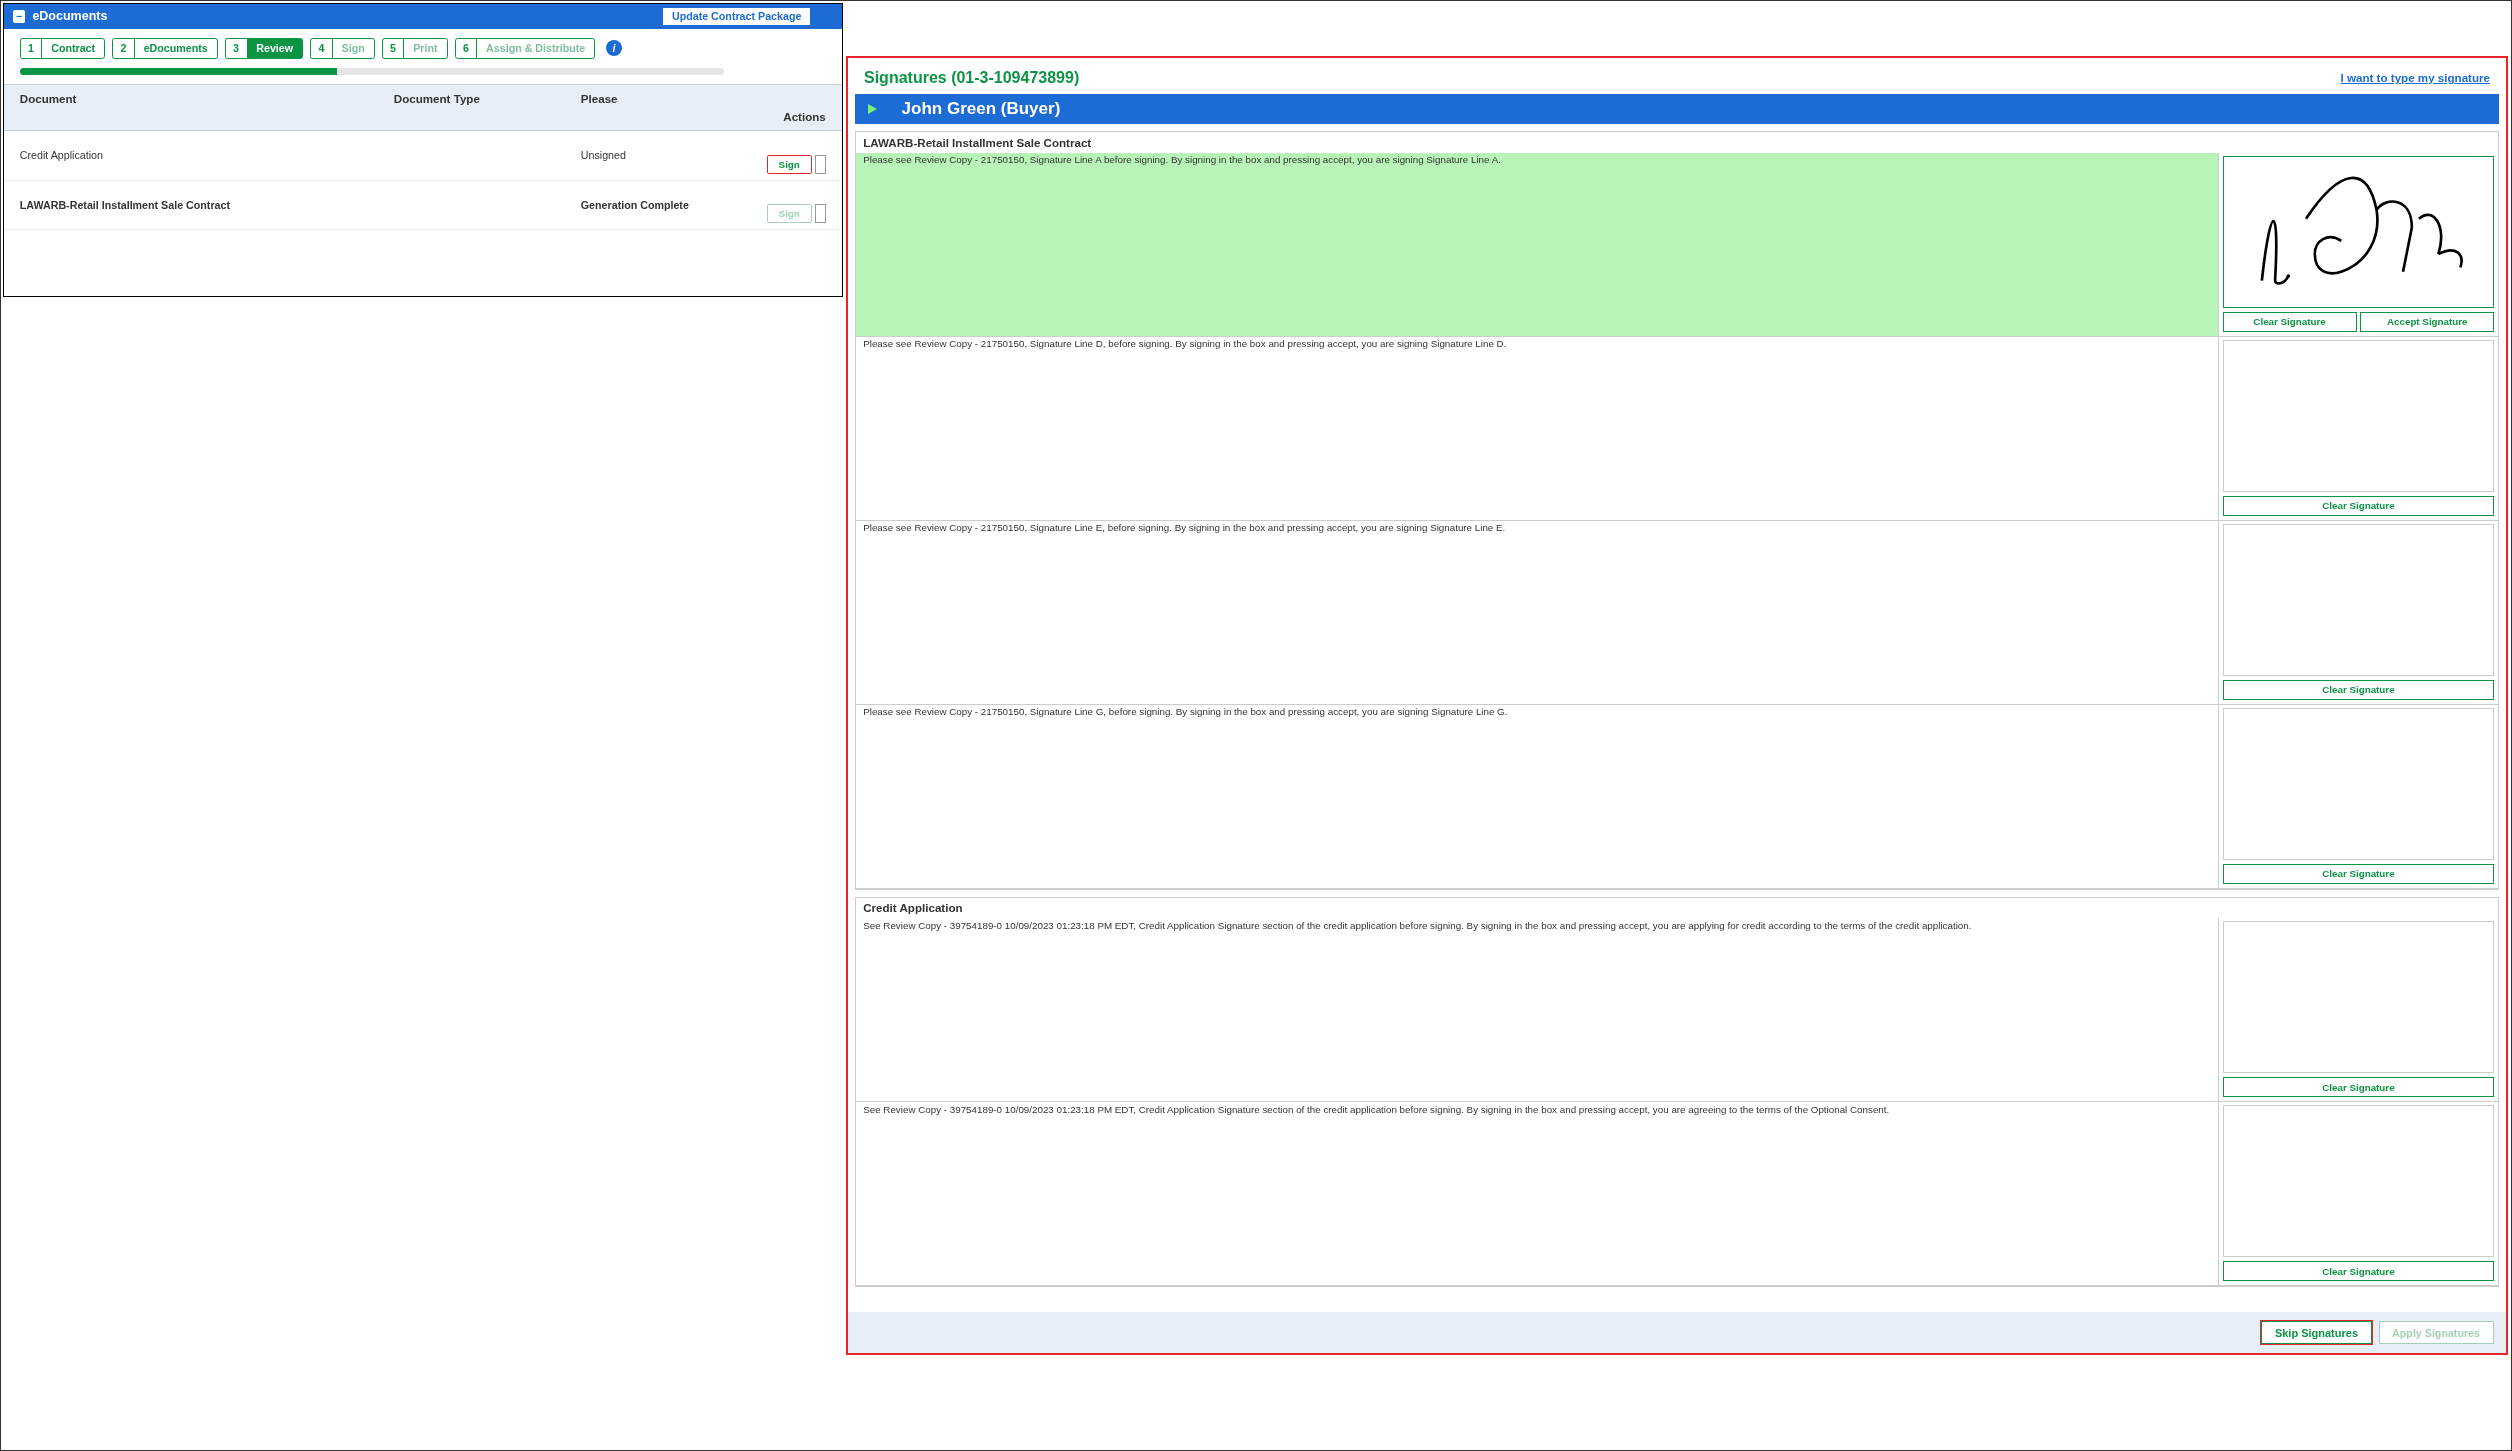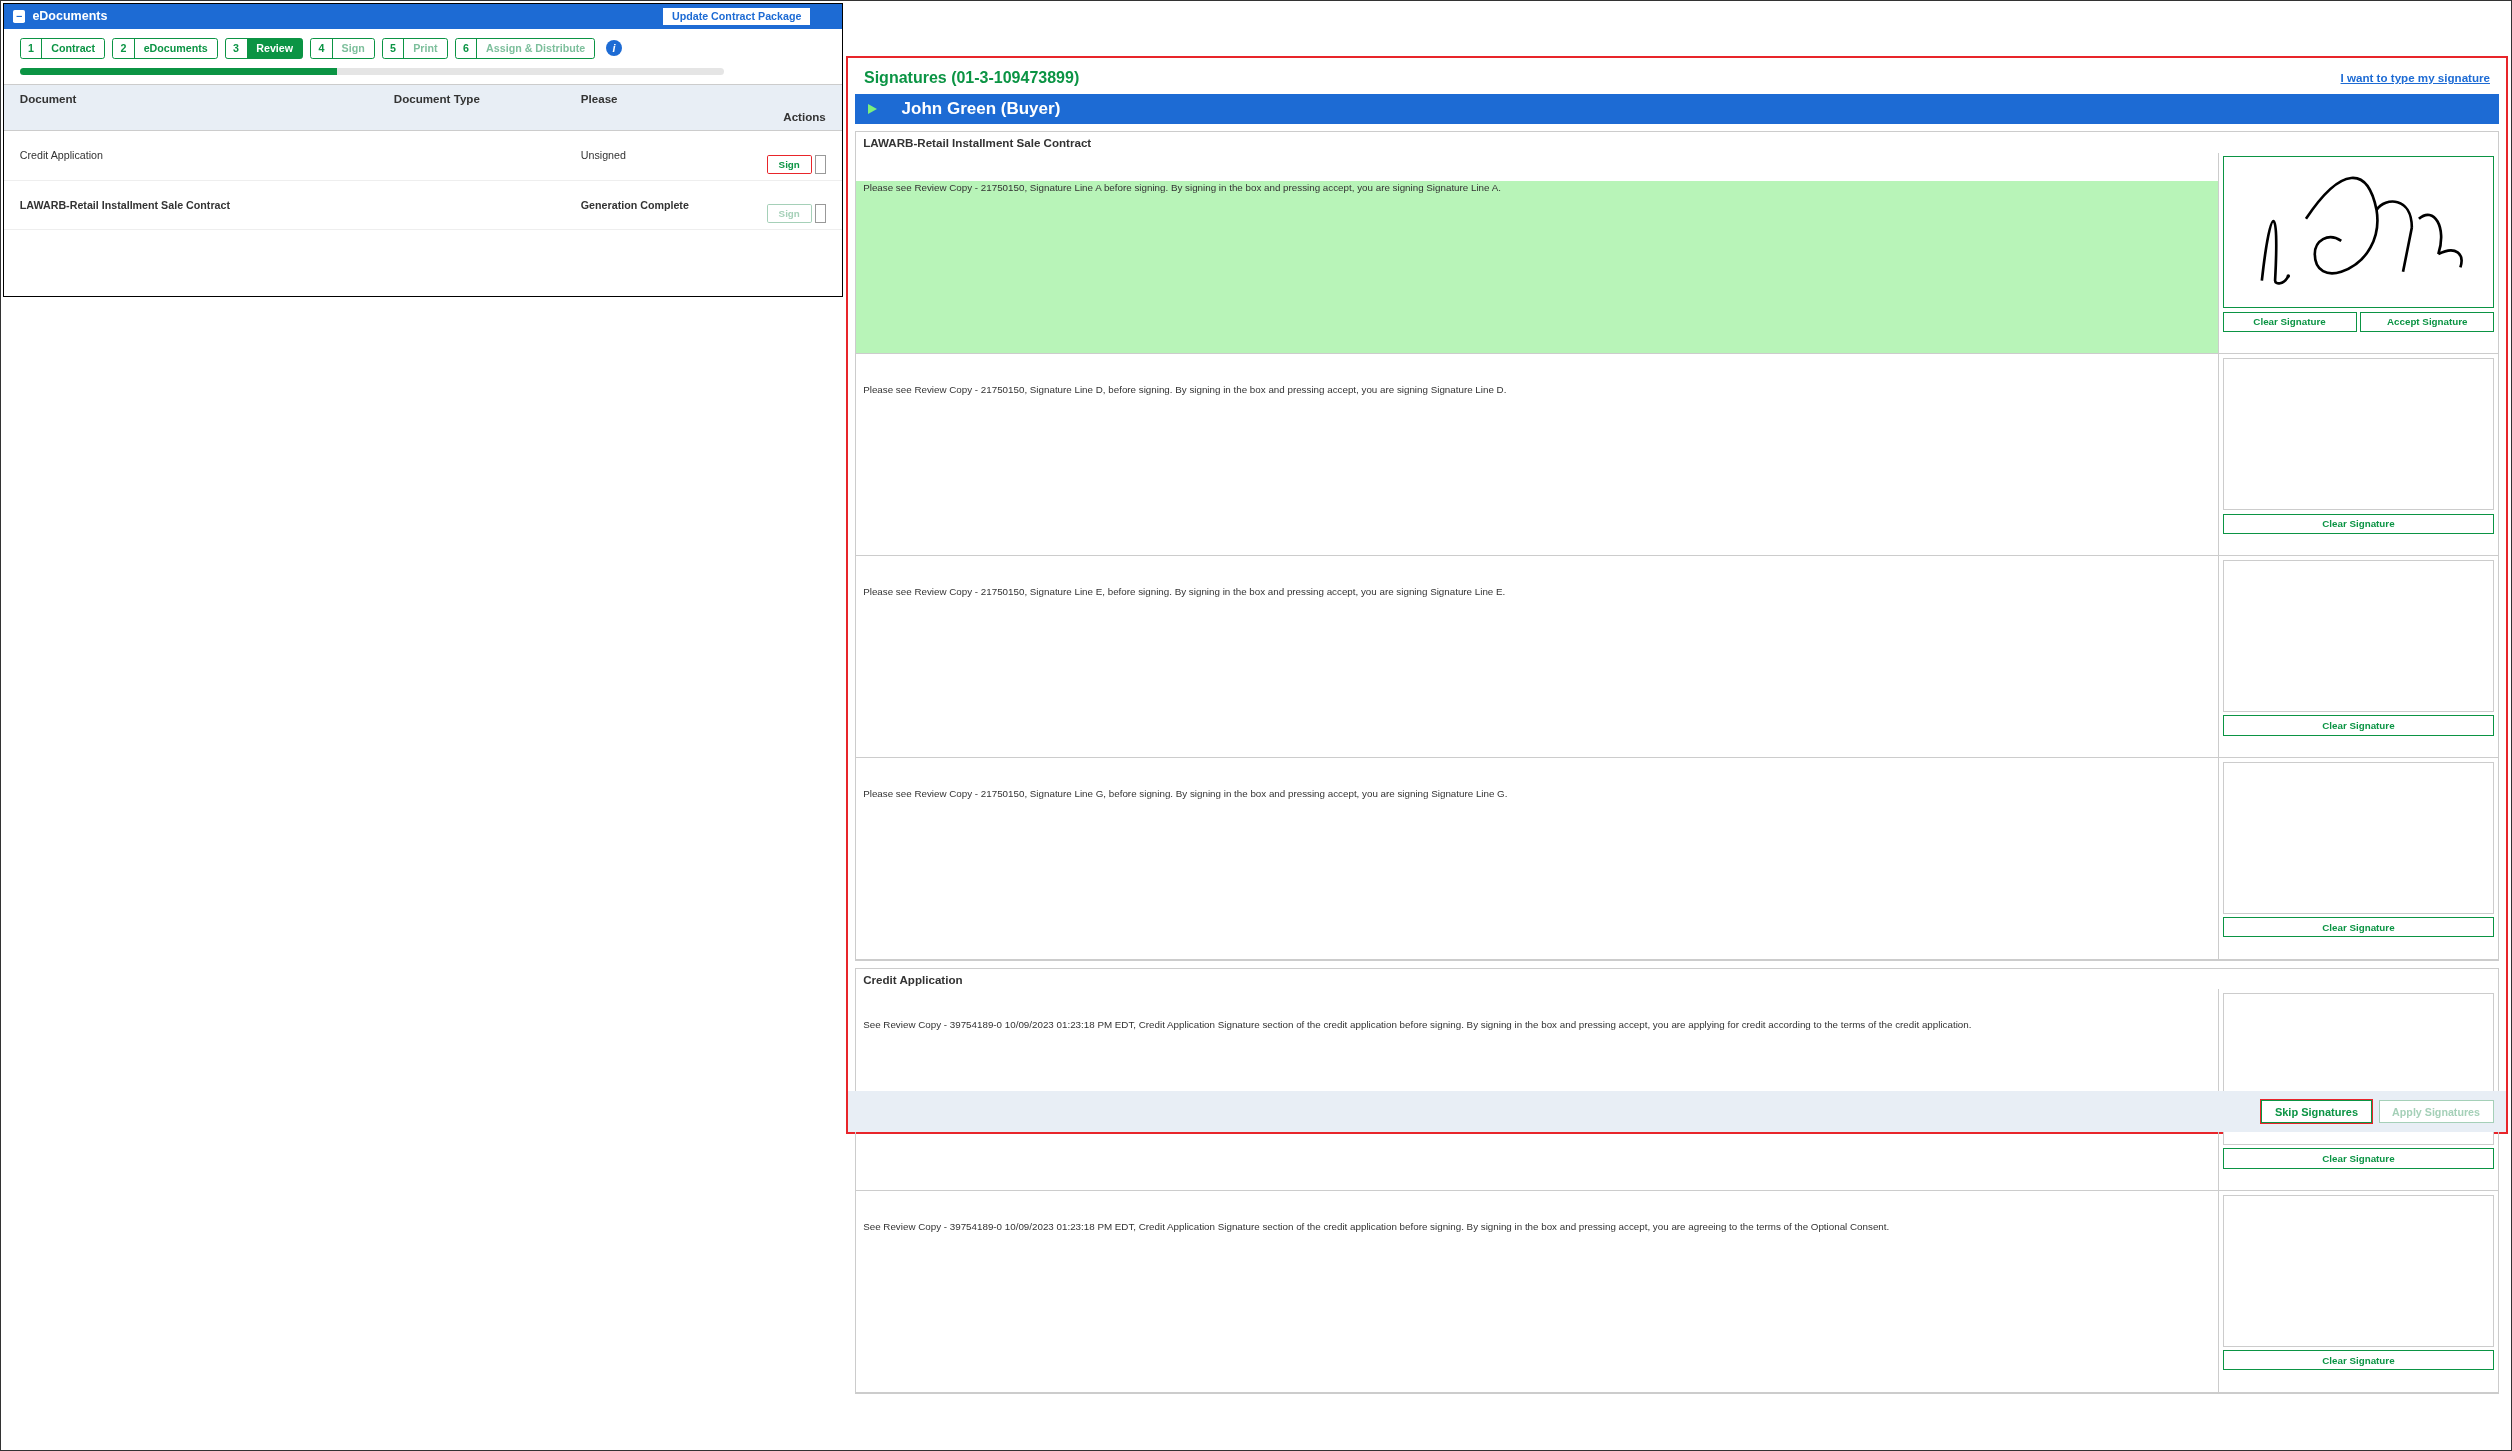--- a/index.html
+++ b/index.html
@@ -34,33 +34,33 @@
 .col-type { width: 187px; }
 .col-status { width: 178px; }
 .col-actions { flex: 1; text-align: right; display: flex; justify-content: flex-end; gap: 3.6px; margin-top: 18px; }
 .btn-sign { border: 0.9px solid #0b9444; background: #fff; color: #0b9444; padding: 2.7px 10.7px; font-size: 9.8px; font-weight: bold; cursor: pointer; border-radius: 1.8px; }
 .btn-sign.highlighted { border: 1.8px solid #e8252a; }
 .btn-sign.disabled { color: #a5d0b8; border-color: #a5d0b8; cursor: default; }
 .btn-other { border: 0.9px solid #999; background: #fff; width: 10.7px; height: 19.6px; }
 .doc-row.bold { font-weight: bold; }
 
 
-.right-panel { position: absolute; left: 845px; top: 55px; width: 1662px; height: 1078px; background: #fff; border: 2.7px solid #e8252a; }
+.right-panel { position: absolute; left: 845px; top: 55px; width: 1662px; height: 1299px; background: #fff; border: 2.7px solid #e8252a; }
 .sig-header { display: flex; justify-content: space-between; align-items: center; padding: 10.7px 16px 5.3px; }
 .sig-title { color: #0b9444; font-weight: bold; font-size: 16px; }
 .type-link { color: #1d6bd4; font-size: 11.6px; text-decoration: underline; font-weight: bold; }
 
 .buyer-bar { background: #1d6bd4; color: #fff; padding: 5.3px 12.5px; font-weight: bold; font-size: 17px; display: flex; align-items: center; gap: 25px; margin: 1.8px 7.1px; }
 .play-icon { width: 0; height: 0; border-top: 5.3px solid transparent; border-bottom: 5.3px solid transparent; border-left: 9px solid #7cf07c; }
 
 .doc-section { margin: 7.1px 7.1px 0; border: 0.9px solid #ccc; }
 .doc-section-title { font-weight: bold; font-size: 11.6px; padding: 3.6px 7.1px; }
 .sig-row { display: flex; border-bottom: 0.9px solid #ccc; }
 .sig-row.active .sig-instruction { background: #b8f4b8; }
-.sig-instruction { flex: 1; padding: 1.8px 7.1px 160px; font-size: 9.8px; color: #333; margin-top: 28px; }
+.sig-instruction { flex: 1; padding: 1.8px 7.1px 160px; font-size: 9.8px; color: #333; }
 .sig-box { width: 280px; padding: 3.6px; border-left: 0.9px solid #ccc; display: flex; flex-direction: column; }
 .sig-canvas { border: 0.9px solid #ccc; height: 152px; background: #fff; margin-bottom: 3.6px; position: relative; }
 .sig-canvas.active { border: 1.8px solid #0b9444; }
 .sig-svg { position: absolute; top: 0; left: 0; width: 100%; height: 100%; }
 .sig-buttons { display: flex; gap: 3.6px; align-items: flex-end; }
 .btn-clear { flex: 1; border: 0.9px solid #0b9444; background: #fff; color: #0b9444; padding: 3.6px; font-size: 9.8px; font-weight: bold; cursor: pointer; }
 .btn-accept { flex: 1; border: 0.9px solid #0b9444; background: #fff; color: #0b9444; padding: 3.6px; font-size: 9.8px; font-weight: bold; cursor: pointer; }
 
 .footer-bar { position: absolute; bottom: 0; left: 0; right: 0; background: #e8eef5; padding: 9px 12.5px; display: flex; justify-content: flex-end; gap: 7.1px; }
 .btn-skip { border: 0.9px solid #0b9444; background: #fff; color: #0b9444; padding: 4.5px 12.5px; font-size: 11px; font-weight: bold; cursor: pointer; outline: 1.8px solid #e8252a; outline-offset: 0.9px; }

